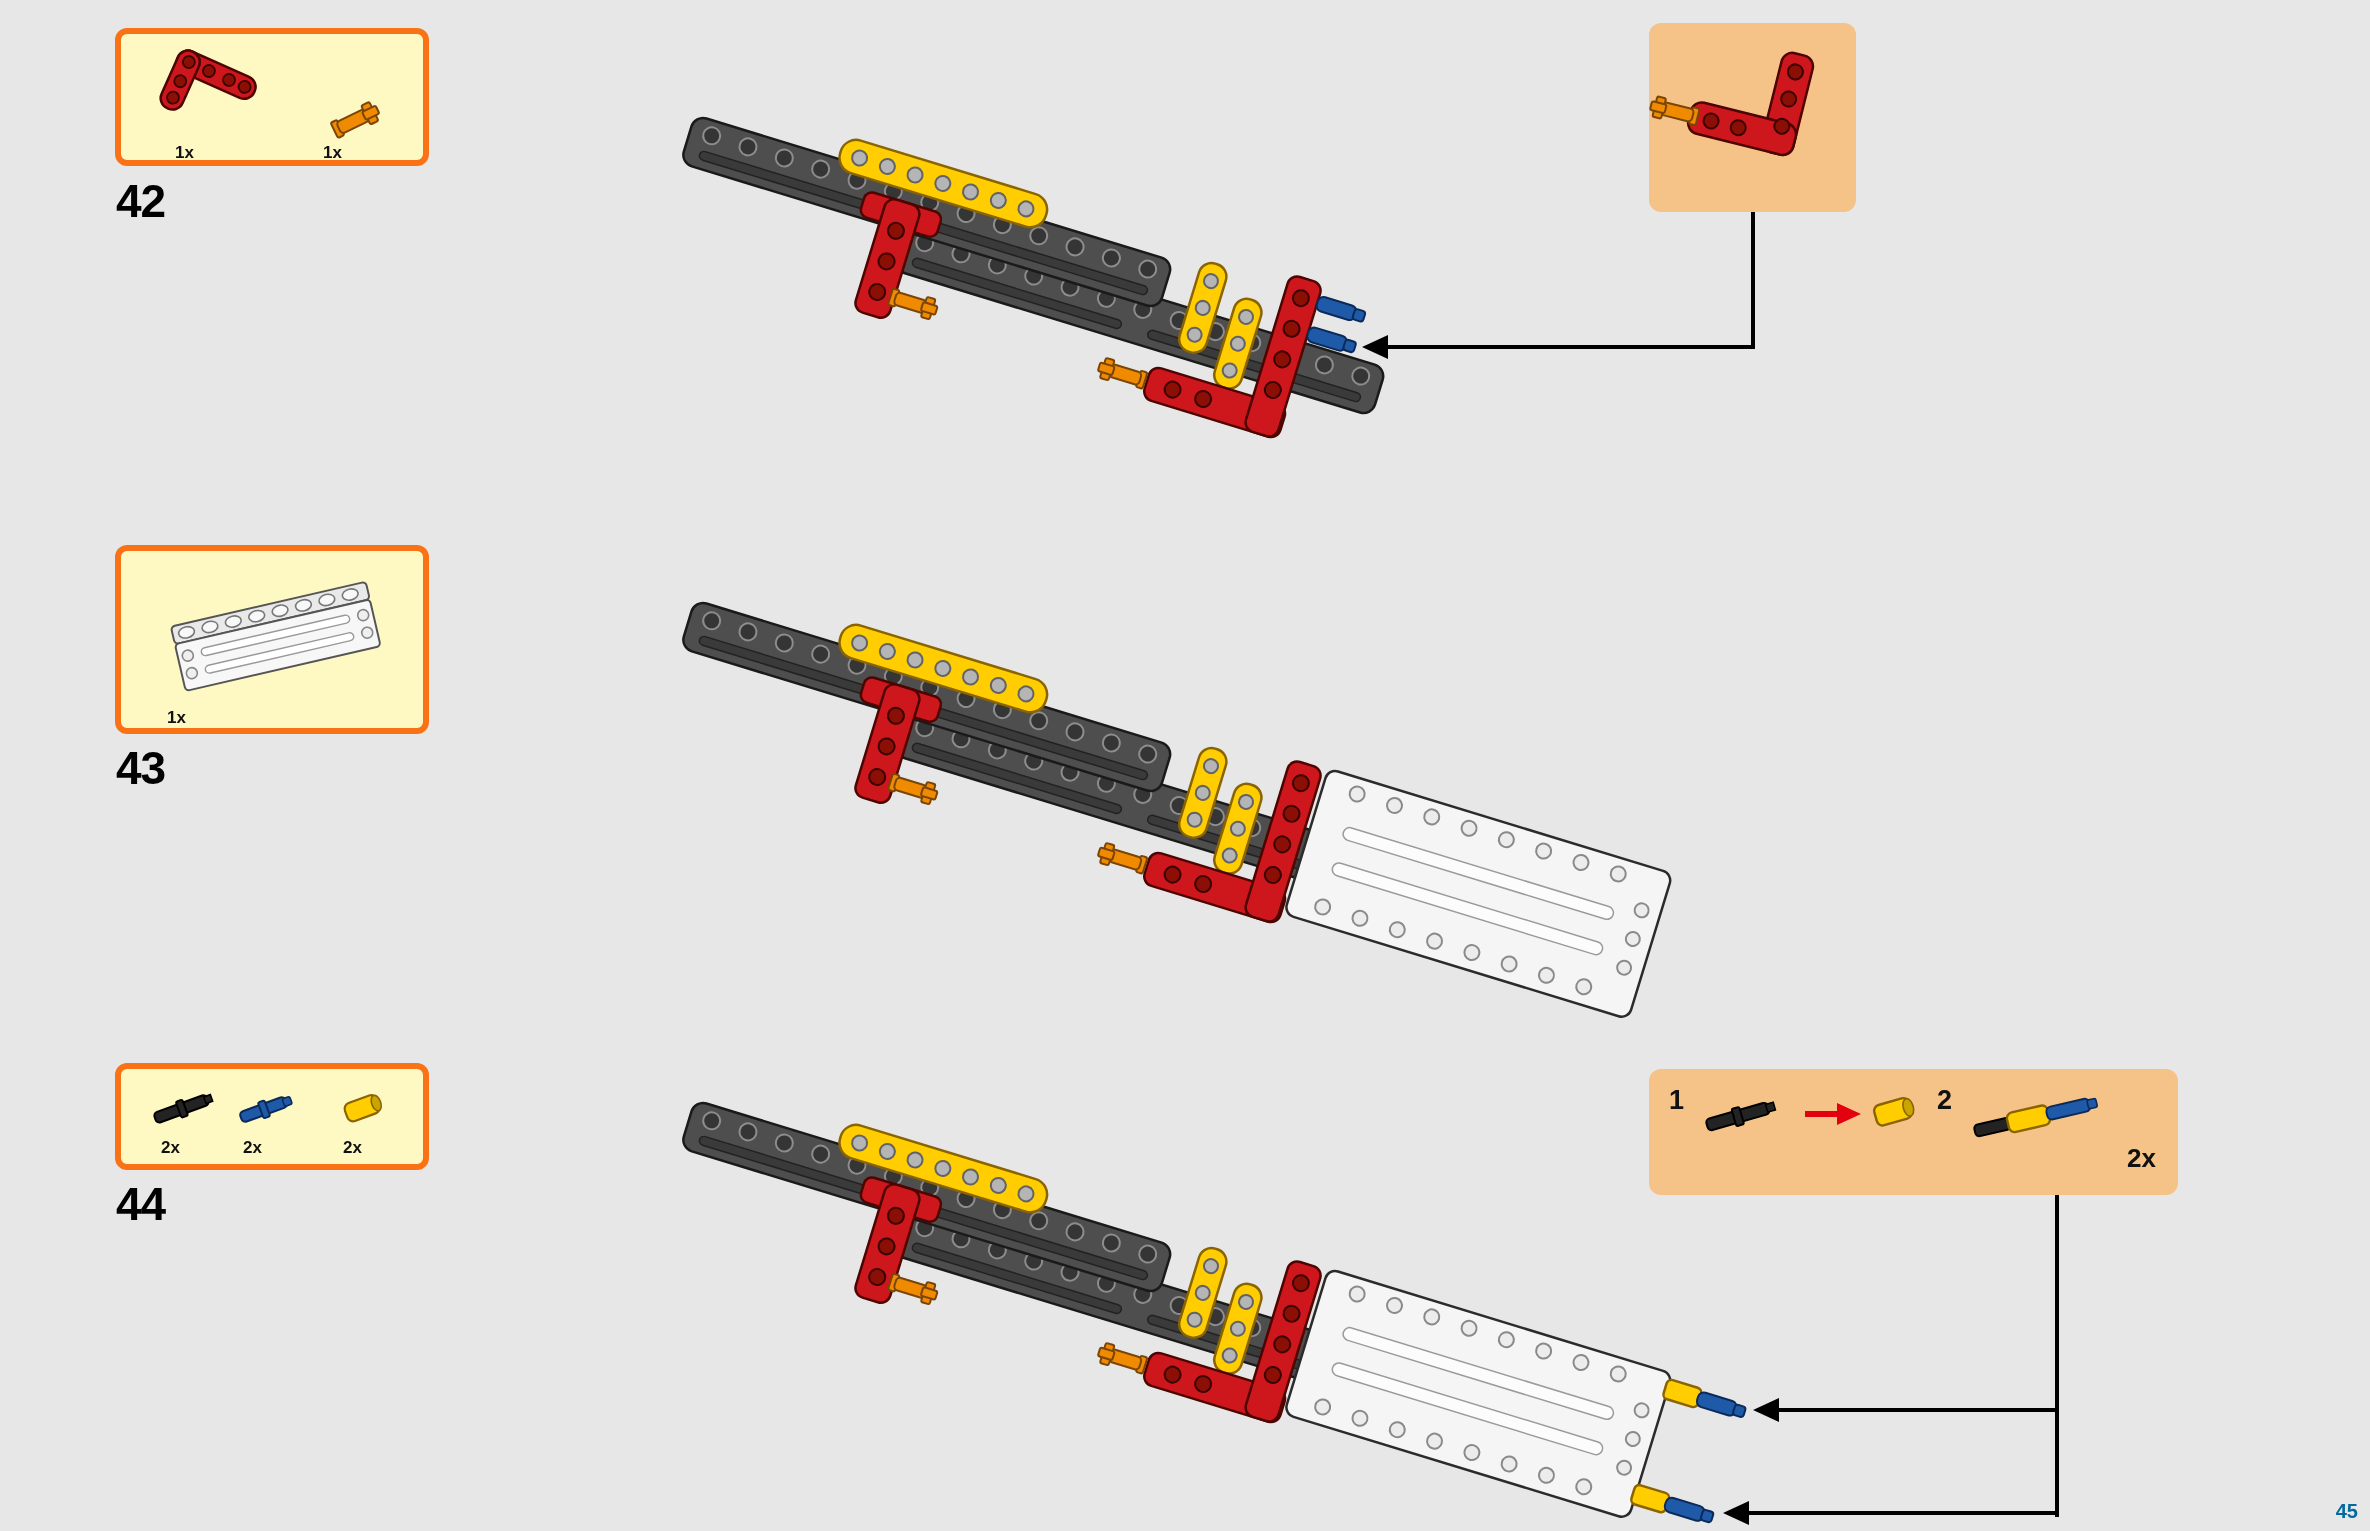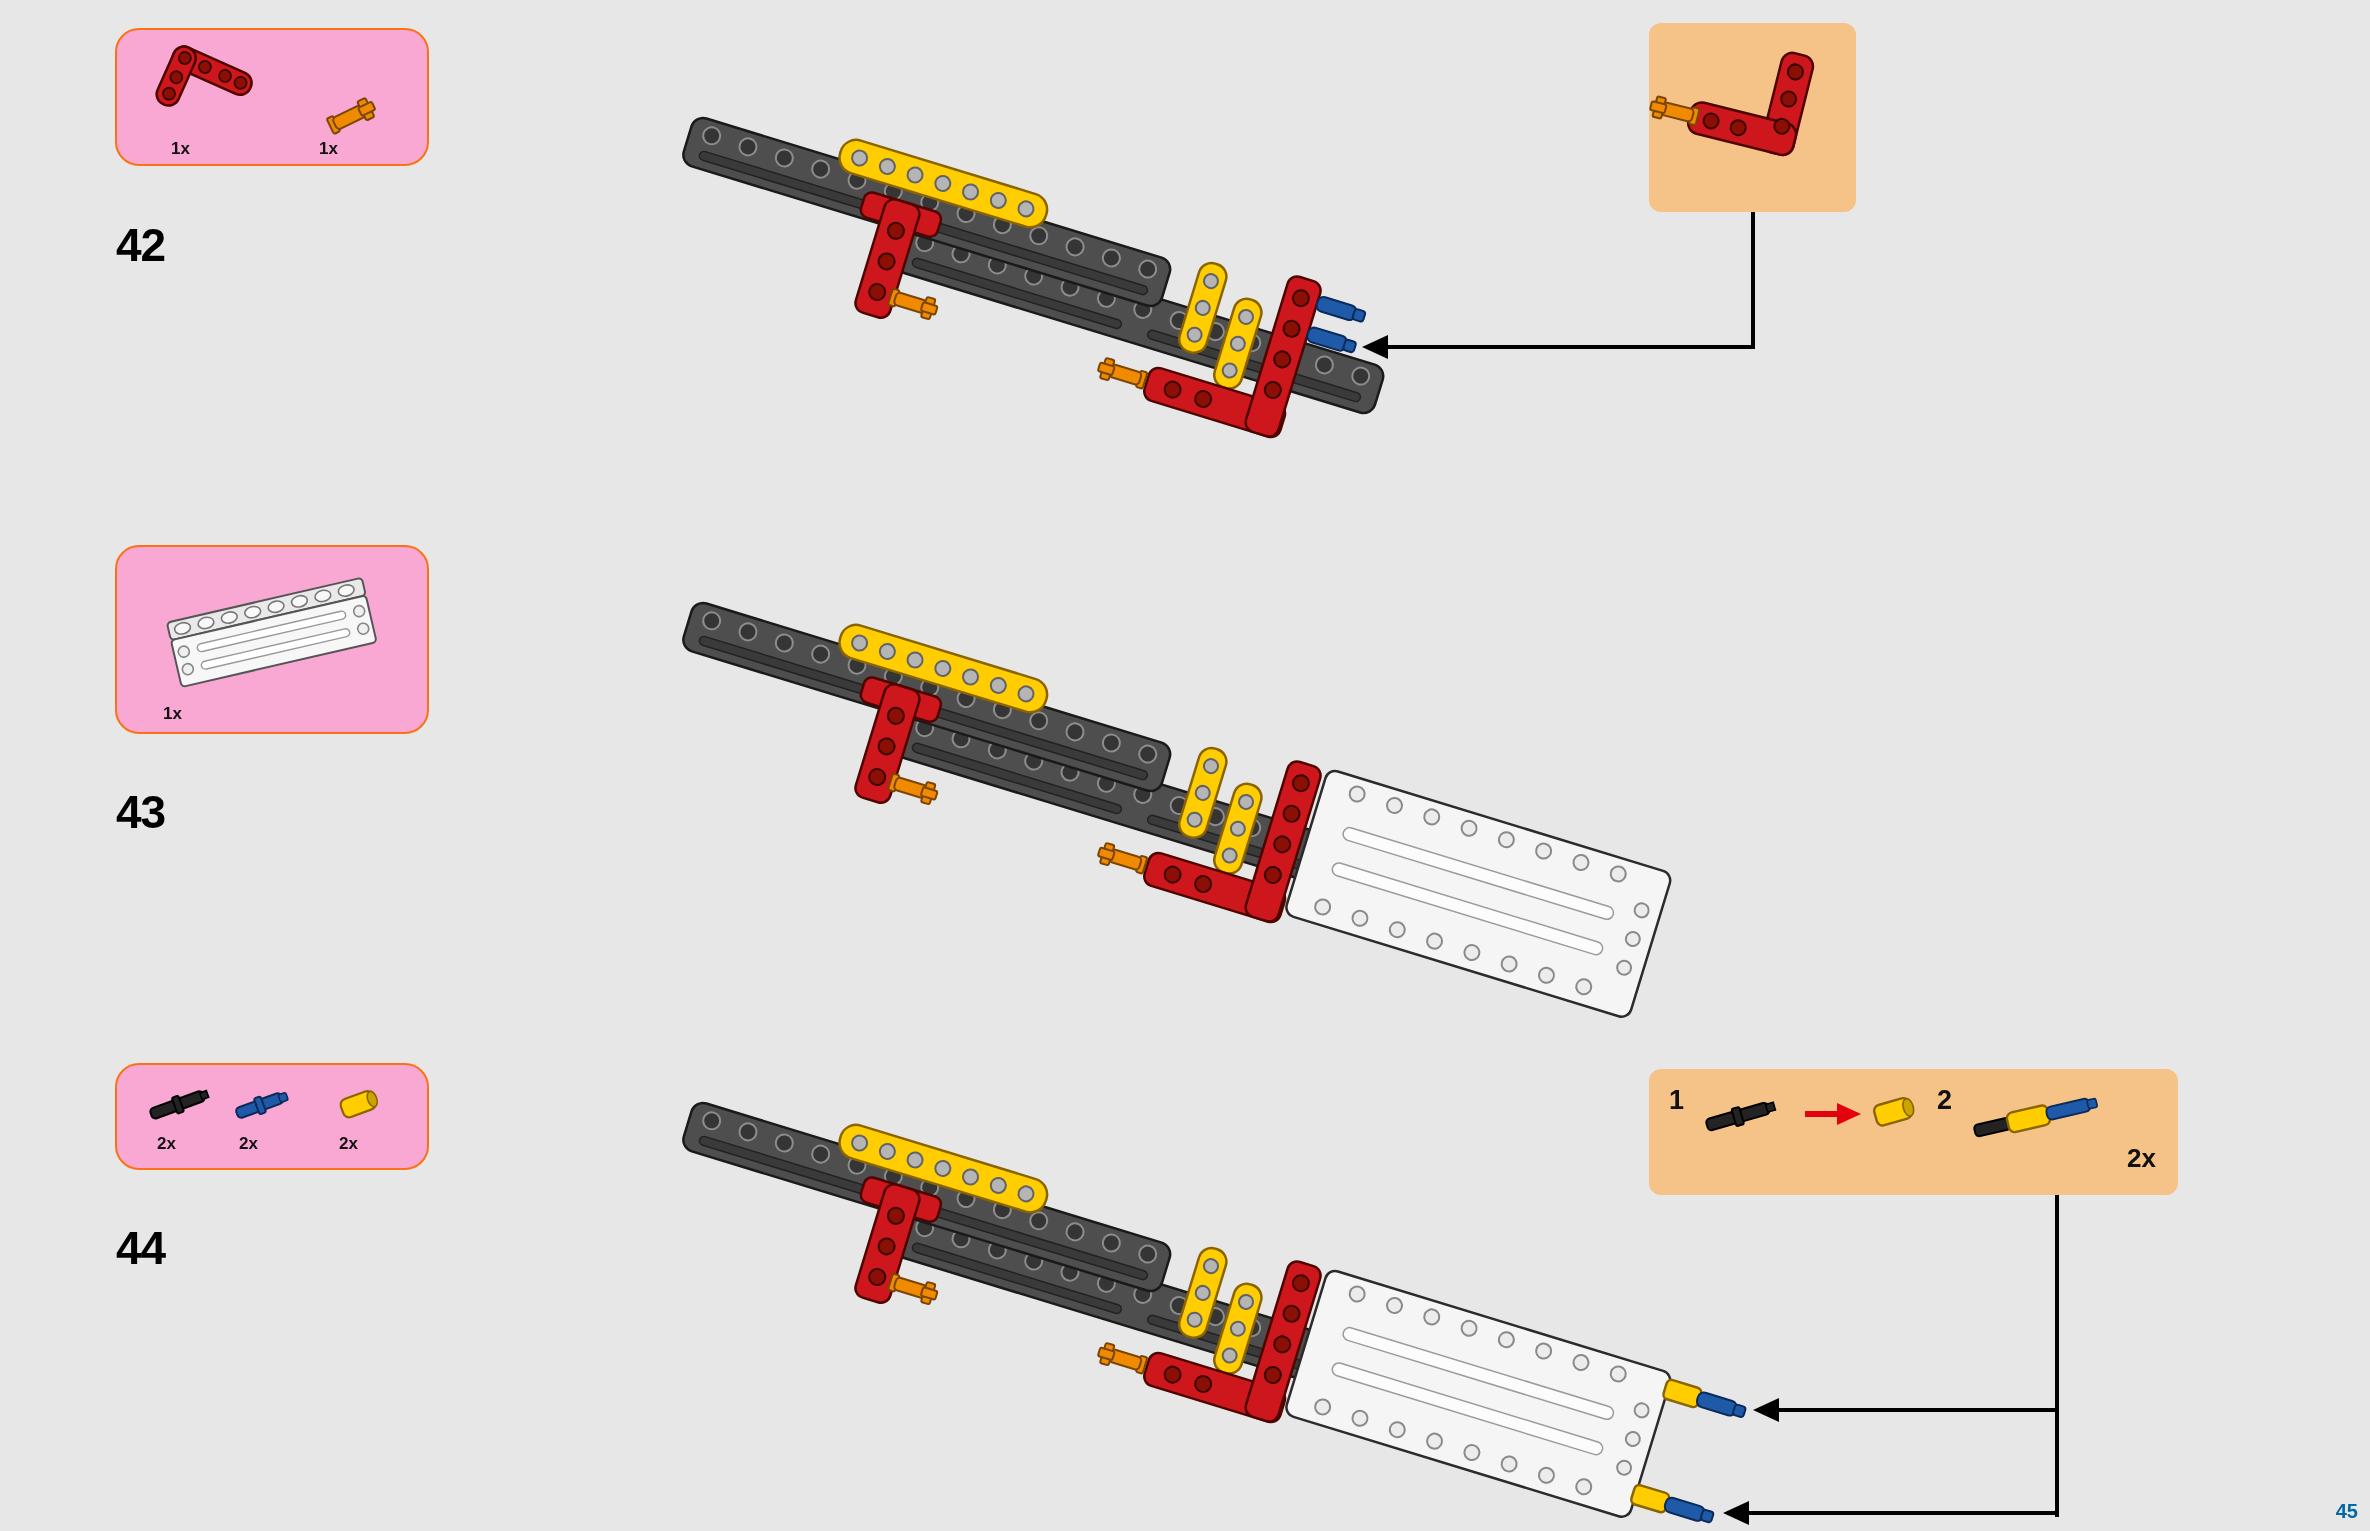--- a/index.html
+++ b/index.html
@@ -3,31 +3,31 @@
 <meta charset="utf-8">
 <style>
   html,body{margin:0;padding:0;}
   body{
     width:2370px;height:1531px;position:relative;overflow:hidden;
     background:#e7e7e7;
     font-family:"Liberation Sans",sans-serif;
   }
   .abs{position:absolute;}
   .parts-box{
-    position:absolute;background:#f9a8d4;
-    border:2px solid #f97316;border-radius:24px;box-sizing:border-box;
+    position:absolute;background:#fef9c3;
+    border:6px solid #f97316;border-radius:12px;box-sizing:border-box;
   }
   .callout{
     position:absolute;background:#f5c388;border-radius:12px;box-sizing:border-box;
   }
   .count{
     position:absolute;font-weight:bold;font-size:17px;color:#111;line-height:1;
   }
   .step-number{
-    position:absolute;font-weight:bold;font-size:46px;color:#000;line-height:1;letter-spacing:-1px;margin-top:44px;
+    position:absolute;font-weight:bold;font-size:46px;color:#000;line-height:1;letter-spacing:-1px;
   }
   .sub-label{
     position:absolute;font-weight:bold;font-size:27px;color:#111;line-height:1;
   }
   .qty-label{
     position:absolute;font-weight:bold;font-size:26px;color:#111;line-height:1;
   }
   .cline{position:absolute;background:#000;}
   .arrow-left{
     position:absolute;width:0;height:0;

